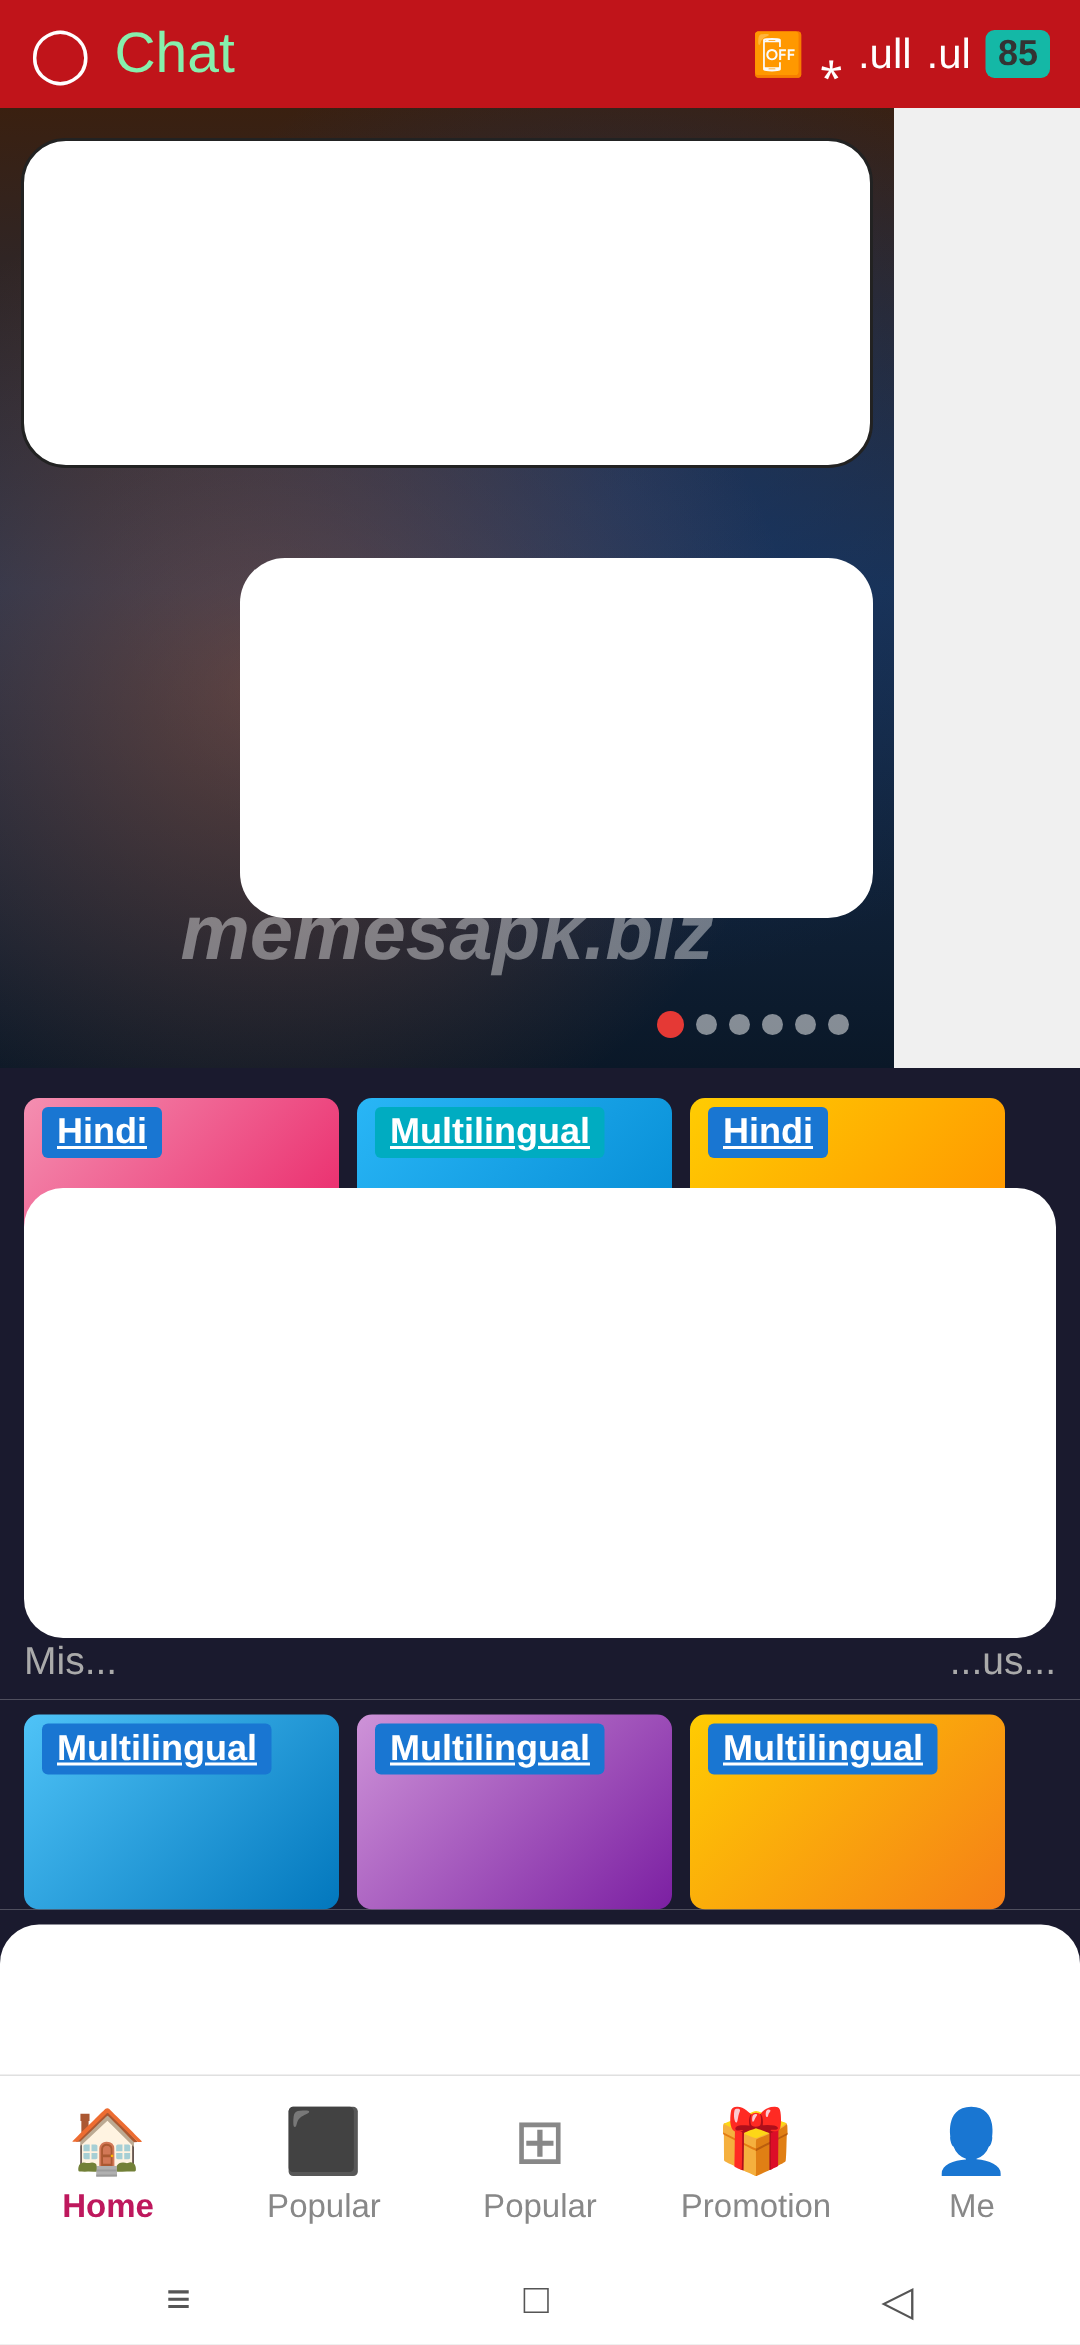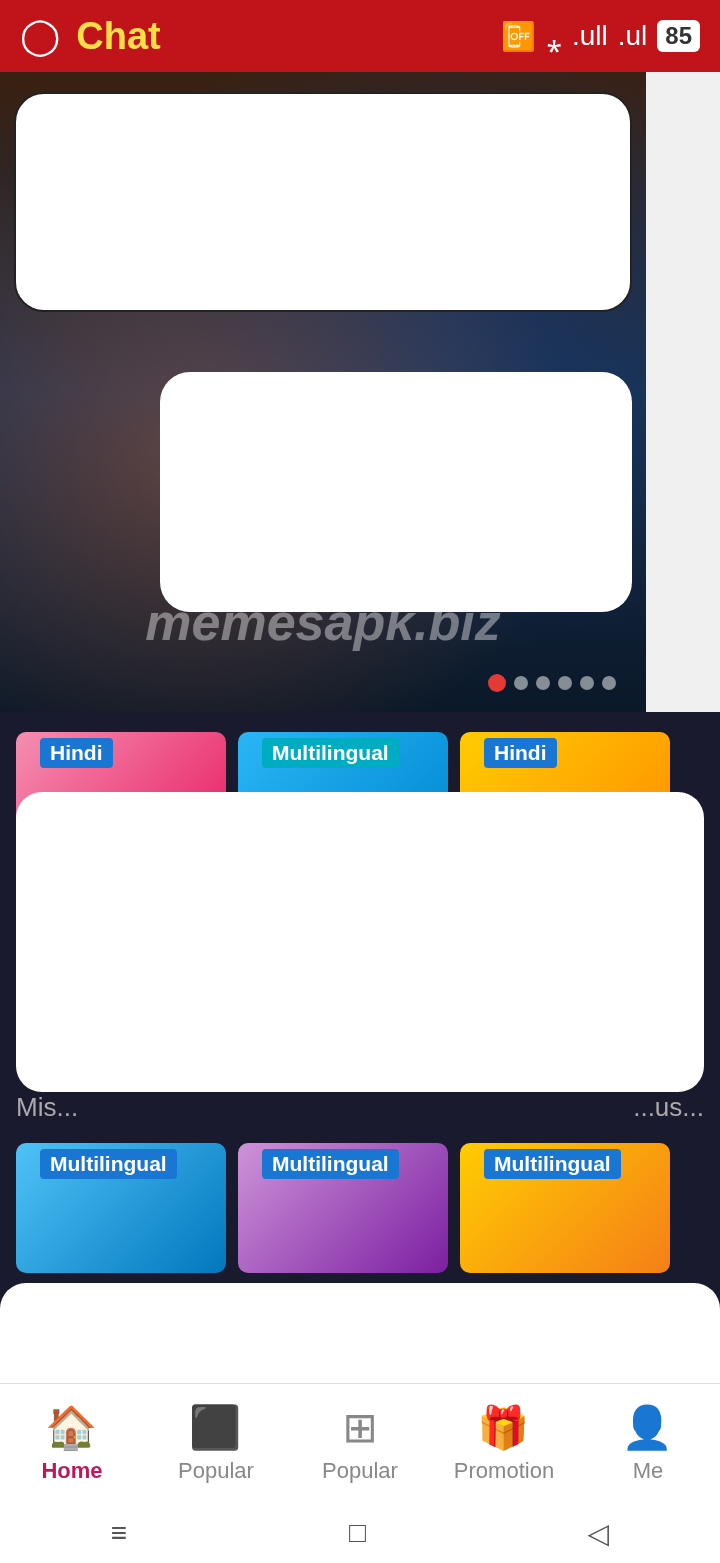--- a/index.html
+++ b/index.html
@@ -21,43 +21,43 @@
       align-items: center;
       justify-content: space-between;
       padding: 0 20px;
     }
     .status-bar-left {
       display: flex;
       align-items: center;
       gap: 10px;
     }
     .chat-title {
-      color: #fde047;
+      color: #86efac;
       font-size: 38px;
-      font-weight: 700;
+      font-weight: 400;
     }
     .status-bar-right {
       display: flex;
       align-items: center;
       gap: 10px;
       color: white;
       font-size: 28px;
     }
     .battery-badge {
-      background: #ffffff;
+      background: #14b8a6;
       color: #333;
       border-radius: 6px;
       padding: 2px 8px;
       font-size: 24px;
       font-weight: bold;
     }
 
     
     .hero-area {
-      width: 646px;
+      width: 596px;
       position: relative;
       background: linear-gradient(135deg, #2a1a0a 0%, #4a2e10 30%, #1a2a4a 70%, #0a1a2a 100%);
       height: 640px;
       overflow: hidden;
     }
     .hero-bg {
       position: absolute;
       top: 0; left: 0; right: 0; bottom: 0;
       background: linear-gradient(180deg, #3a2010 0%, #1a3050 50%, #0a1828 100%);
     }
@@ -152,27 +152,28 @@
     }
     .series-card-bg-2 {
       background: linear-gradient(135deg, #29b6f6, #0288d1);
     }
     .series-card-bg-3 {
       background: linear-gradient(135deg, #ffcc02, #ff8f00);
     }
     .series-badge {
       position: absolute;
       top: 6px;
-      left: 24px;
+      left: 12px;
       padding: 3px 10px;
       border-radius: 4px;
-      font-size: 21px;
+      font-size: 24px;
       font-weight: bold;
       color: white;
       z-index: 2;
+      text-decoration: underline;
     }
     .badge-blue { background: #1976d2; }
     .badge-cyan { background: #00acc1; }
 
     
     .popup-card-3 {
       margin: 0 0;
       background: white;
       border-radius: 26px;
       height: 300px;

